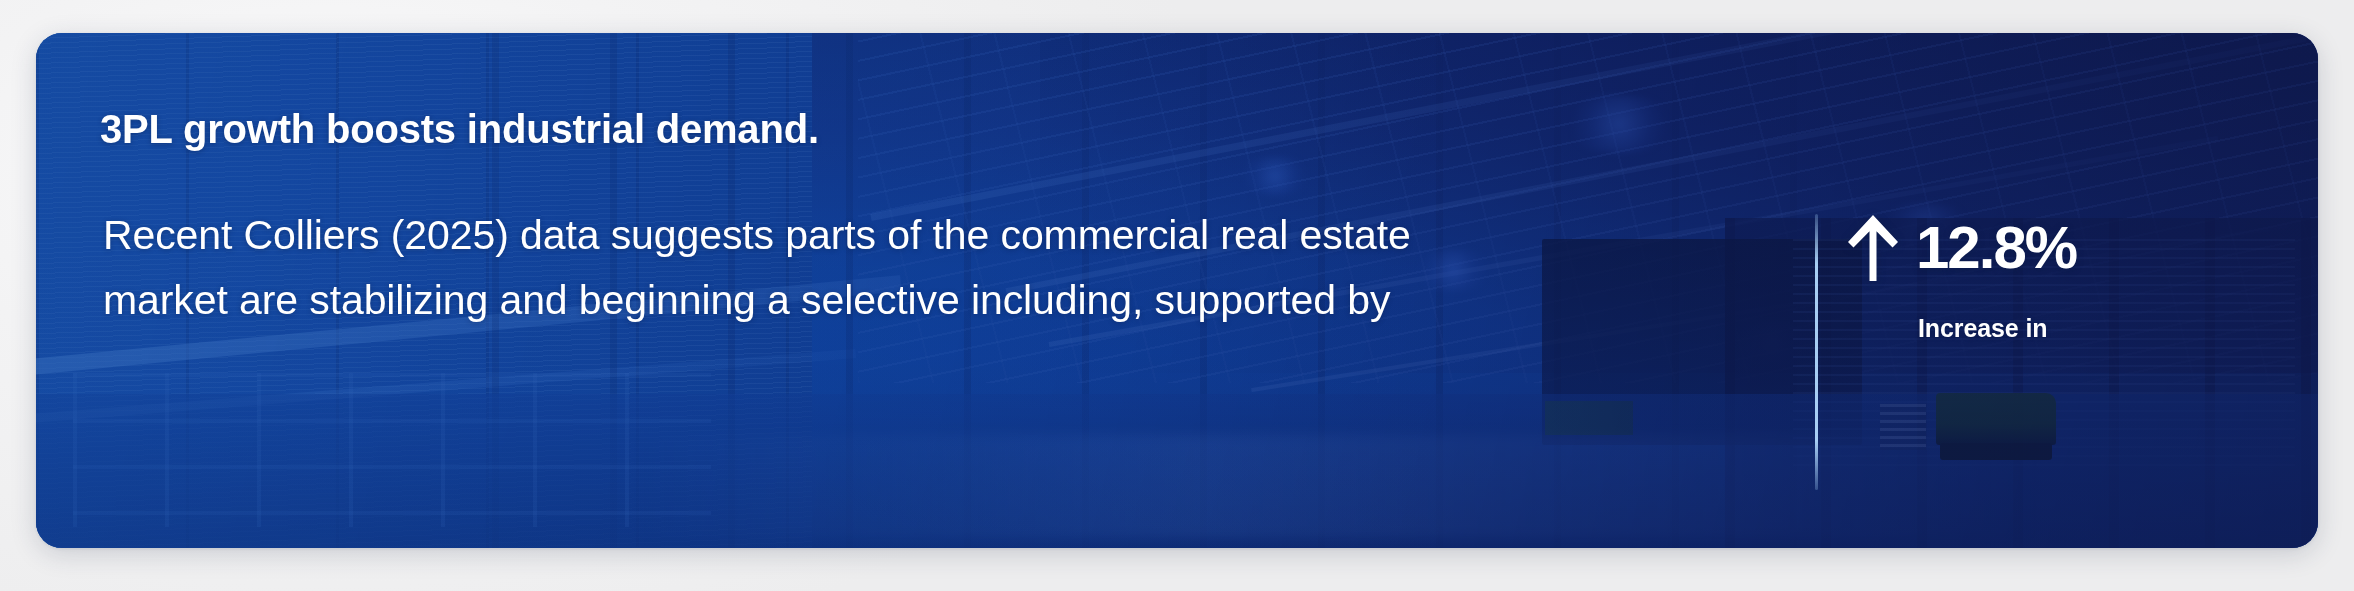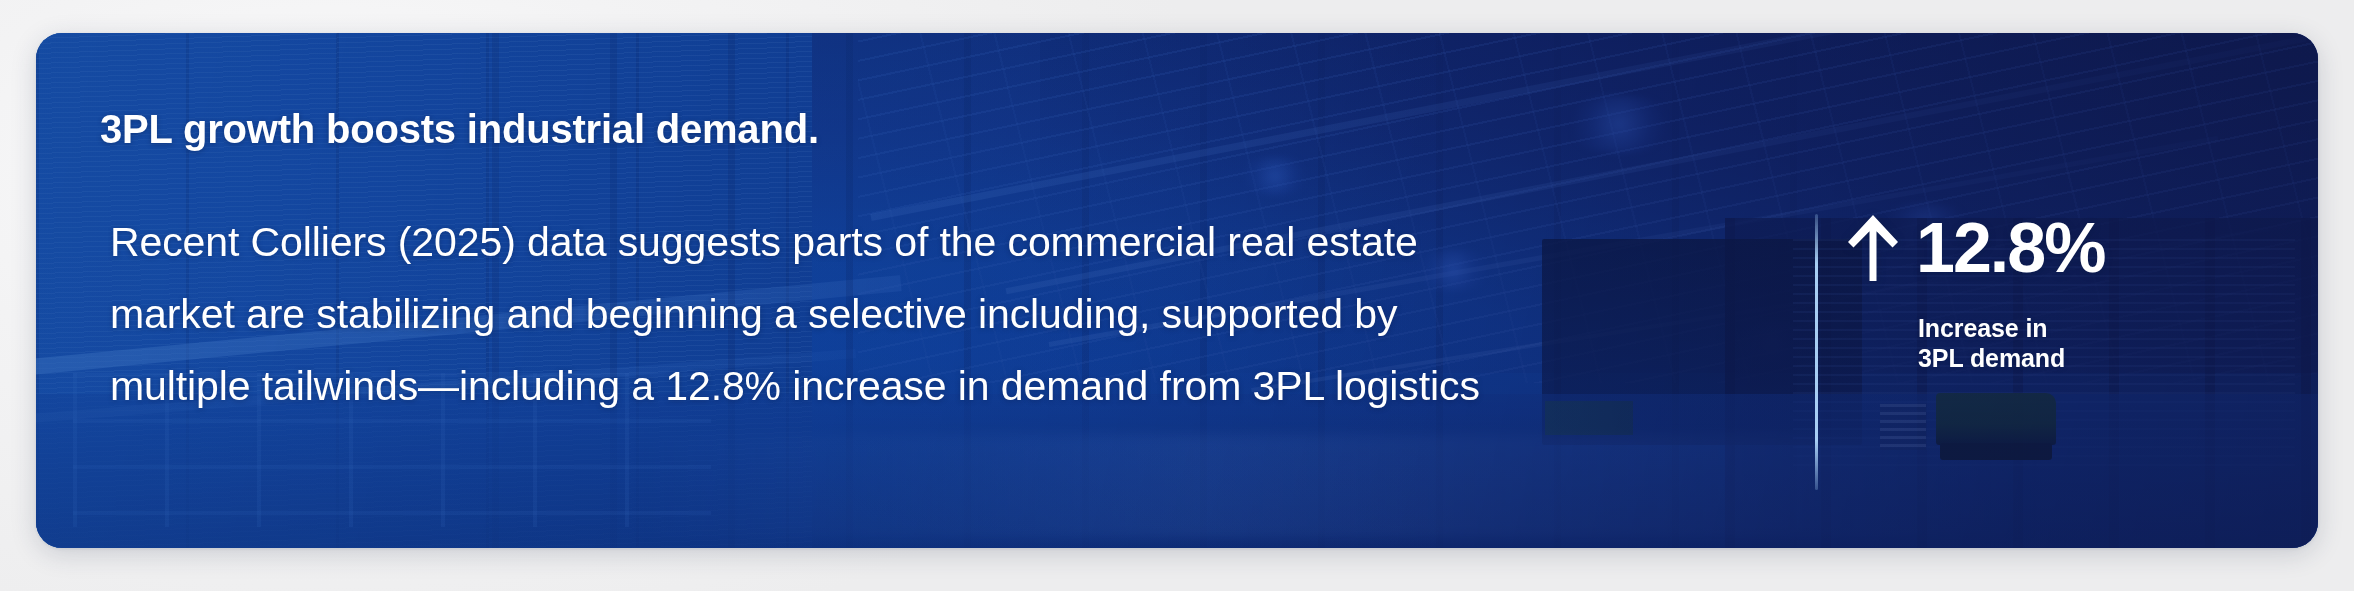--- a/index.html
+++ b/index.html
@@ -226,21 +226,21 @@
     position:absolute;
     left:64px; top:168px;
     width:1690px;
     color:#ffffff;
     font-size:41px;
     line-height:62px;
     font-weight:400;
     letter-spacing:-.1px;
     text-shadow:0 1px 5px rgba(8,24,62,.34);
   }
-  .body p{ margin:10px; }
+  .body p{ margin:3px; }
 
   
   .divider{
     position:absolute;
     left:1779px; top:181px;
     width:3px; height:276px;
     background:linear-gradient(180deg, rgba(165,210,250,.25) 0%, rgba(175,215,252,.95) 18%, rgba(175,215,252,.95) 82%, rgba(165,210,250,.25) 100%);
     border-radius:2px;
   }
 
@@ -256,21 +256,21 @@
     gap:16px;
   }
   .arrow-up{
     width:54px; height:74px;
     flex:0 0 auto;
     display:block;
     filter:drop-shadow(0 1px 4px rgba(8,24,62,.40));
   }
   .stat-value{
     color:#ffffff;
-    font-size:70px;
+    font-size:60px;
     font-weight:bold;
     line-height:1;
     letter-spacing:-2px;
     text-shadow:0 2px 7px rgba(8,24,62,.40);
     white-space:nowrap;
   }
   .stat-caption{
     margin-top:28px;
     margin-left:72px;
     color:#ffffff;
@@ -321,33 +321,31 @@
     <div class="tint2"></div>
     <div class="scrim"></div>
 
     <div class="content">
 
       <div class="headline">3PL growth boosts industrial demand.</div>
 
       <div class="body">
         <p>Recent Colliers (2025) data suggests parts of the commercial real estate</p>
         <p>market are stabilizing and beginning a selective including, supported by</p>
-        <p>multiple tailwinds—including a 12.8% increase in demand from 3PL logistics</p>
       </div>
 
       <div class="divider"></div>
 
       <div class="stat">
         <div class="stat-row">
           <svg class="arrow-up" viewBox="0 0 54 74" aria-hidden="true">
             <path d="M27 4 L52 31 L46.5 36.5 L30.5 20.2 L30.5 70 L23.5 70 L23.5 20.2 L7.5 36.5 L2 31 Z" fill="#ffffff"></path>
           </svg>
           <div class="stat-value">12.8%</div>
         </div>
         <div class="stat-caption">
           <span>Increase in</span>
-          <span>3PL demand</span>
         </div>
       </div>
 
     </div>
   </div>
 </div>
 
 </body></html>

